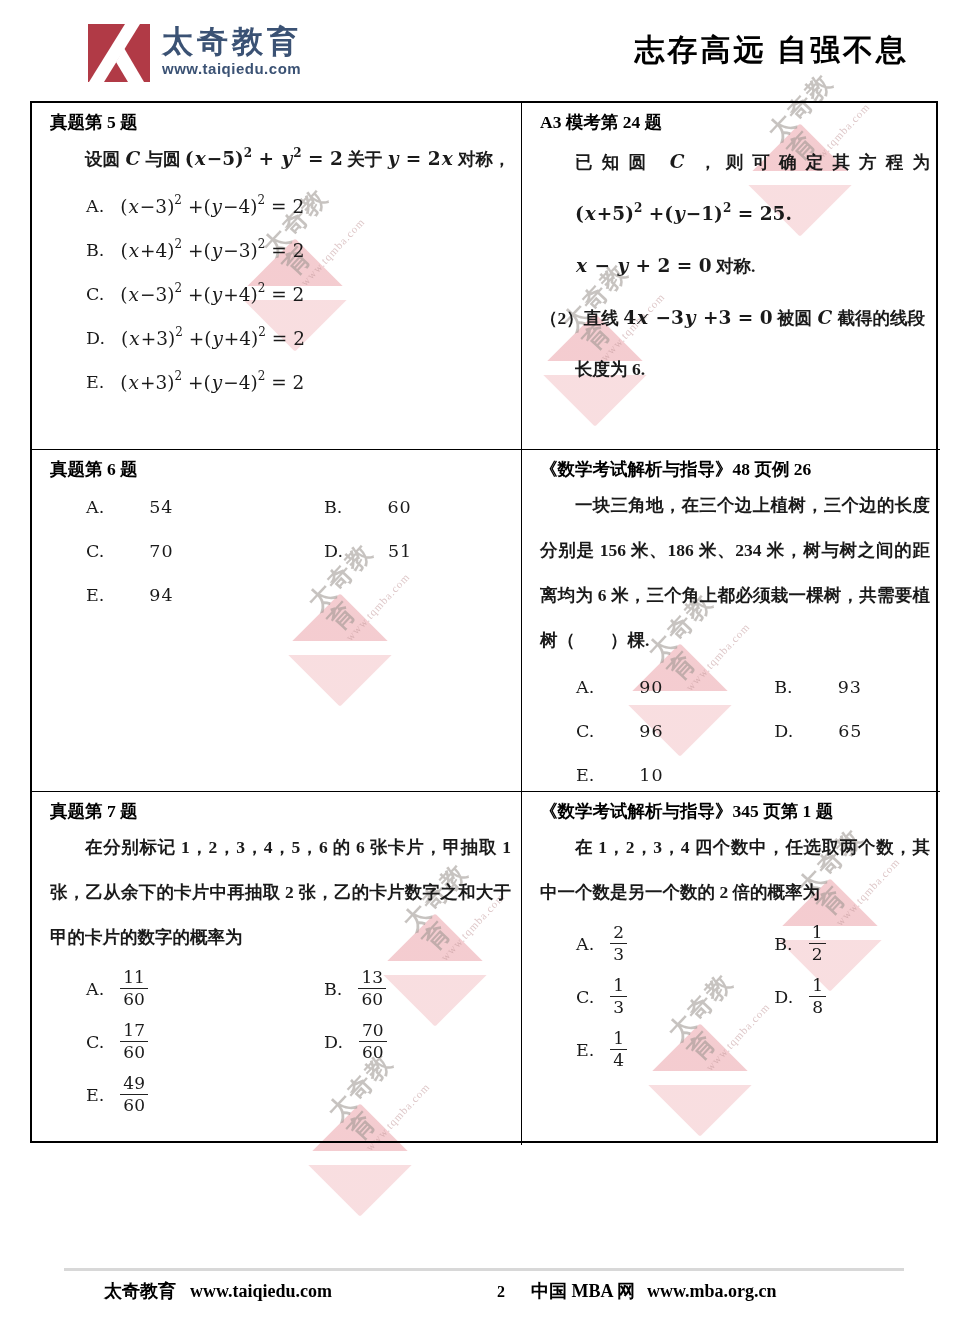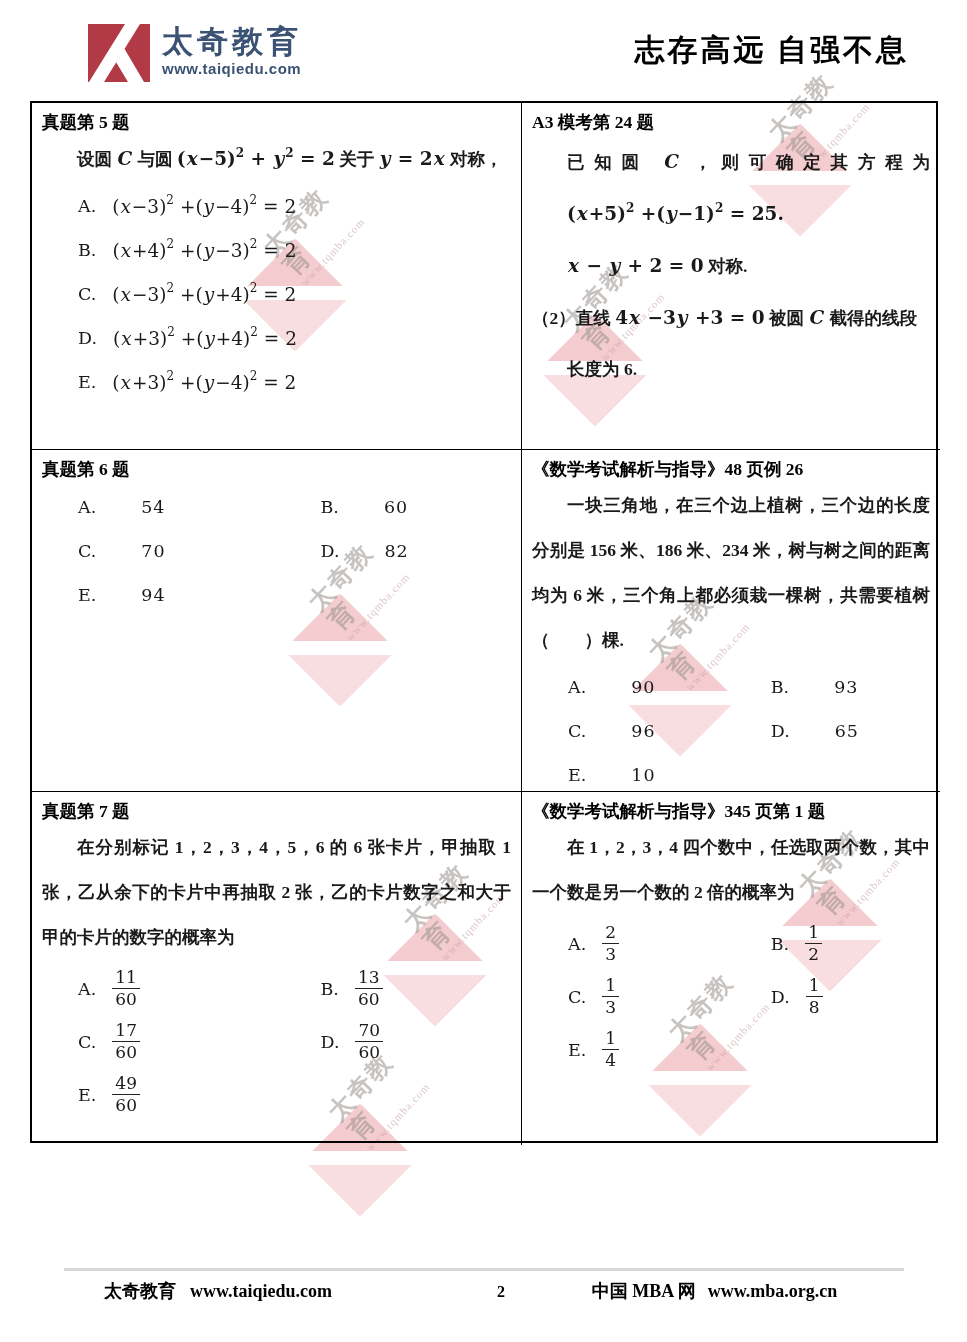--- a/index.html
+++ b/index.html
@@ -54,21 +54,21 @@
     width:908px;height:1042px;
     display:grid;
     grid-template-columns:490px 418px;
     grid-template-rows:347px 342px 353px;
     border:2px solid #000;
     box-sizing:border-box;
     background:transparent;
   }
   .cell{
     box-sizing:border-box;
-    padding:5px 10px 4px 10px;
+    padding:5px 10px 4px 18px;
     overflow:hidden;
     font-size:17.5px;
   }
   .cell:nth-child(odd){border-right:1.5px solid #000;}
   .cell:nth-child(-n+4){border-bottom:1.5px solid #000;}
 
   .cell-title{font-weight:bold;font-size:17.5px;color:#000;line-height:28px;}
   .para{line-height:45px;text-indent:0;font-weight:bold;}
   .para.justify{text-align:justify;}
   .para.spread{text-align:justify;text-align-last:justify;}
@@ -97,21 +97,21 @@
   
   .footer{
     position:absolute;left:64px;top:1268px;width:840px;z-index:2;
     border-top:3px solid #d8d8d8;
     padding-top:8px;
     display:flex;align-items:baseline;
     font-weight:bold;font-size:18px;color:#000;
   }
   .footer .fleft{flex:1;display:flex;gap:14px;align-items:baseline;padding-left:40px;}
   .footer .fcenter{width:60px;text-align:center;font-size:16px;}
-  .footer .fright{flex:1;display:flex;gap:12px;align-items:baseline;justify-content:center;padding-right:6px;}
+  .footer .fright{flex:1;display:flex;gap:12px;align-items:baseline;justify-content:flex-start;padding-right:6px;}
 </style>
 </head>
 <body>
 
 <div class="page">
 
   <div id="wm-layer">
       <div class="wm" style="left: 255px; top: 255px;">
         <div class="wm-mark"></div>
         <div class="wm-label">
@@ -237,21 +237,21 @@
           <div class="opt">
             <span class="olabel">B.</span>
             <span class="otext">60</span>
           </div>
           <div class="opt">
             <span class="olabel">C.</span>
             <span class="otext">70</span>
           </div>
           <div class="opt">
             <span class="olabel">D.</span>
-            <span class="otext">82</span>
+            <span class="otext">51</span>
           </div>
           <div class="opt">
             <span class="olabel">E.</span>
             <span class="otext">94</span>
           </div>
         </div>
       </div>
       <div class="cell">
         <div class="cell-title">《数学考试解析与指导》48 页例 26</div>
         <div class="para justify" style="text-indent:2em">一块三角地，在三个边上植树，三个边的长度分别是 156 米、186 米、234 米，树与树之间的距离均为 6 米，三个角上都必须栽一棵树，共需要植树（　　）棵.</div>

